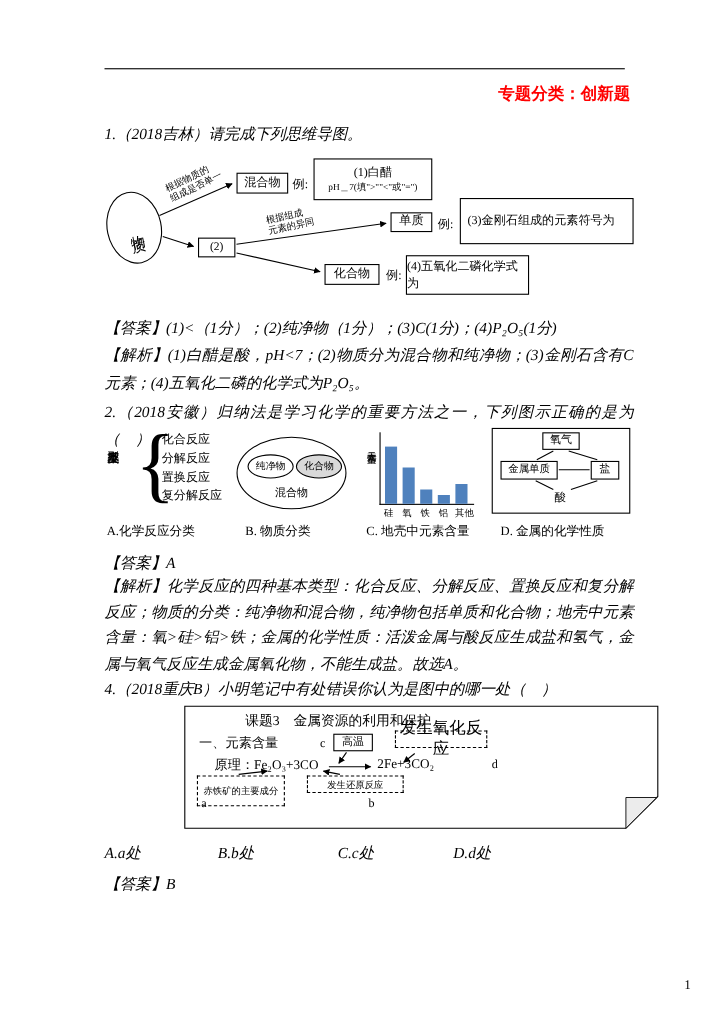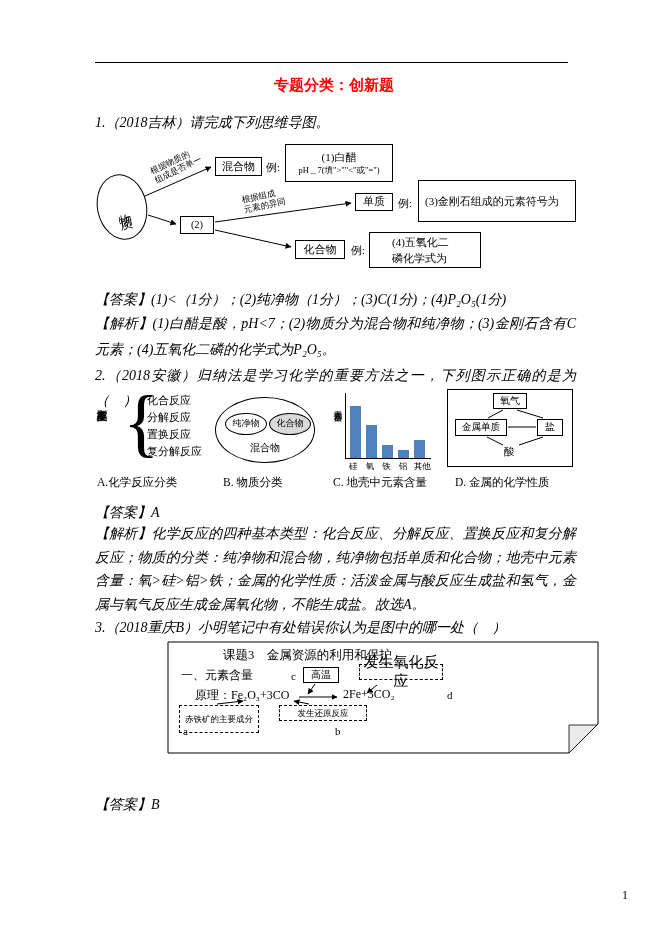--- a/index.html
+++ b/index.html
@@ -2,21 +2,21 @@
 <html><head>
 <meta charset="utf-8">
 <style>
   * { margin:0; padding:0; box-sizing:border-box; }
   html,body { background:#ffffff; }
   .page {
     position:relative; width:661px; height:935px; background:#fff;
     font-family:"Liberation Serif","DejaVu Serif",serif; color:#000; overflow:hidden;
   }
   .rule { position:absolute; left:95px; top:62px; width:473px; border-top:1px solid #000; }
-  .title { position:absolute; left:95px; top:76px; width:478px; text-align:center;
+  .title { position:absolute; left:95px; top:76px; width:478px; text-align:right;
            font-size:15px; font-weight:bold; }
   .txt { position:absolute; left:95px; width:481px; font-size:14px; line-height:25px;
          text-align:justify;font-style:italic; }
   .fig { position:absolute; left:95px; }
   .bx { position:absolute; border:1px solid #000; background:#fff; display:flex;
         flex-direction:column; align-items:center; justify-content:center;
         text-align:center; line-height:1.25; }
   .dash { border-style:dashed; }
   .lbl { position:absolute; white-space:nowrap; }
   svg.lines { position:absolute; left:0; top:0; overflow:visible; }
@@ -67,21 +67,21 @@
     <div class="bx" style="left:85px;top:80px;width:34px;height:18px;font-size:10.5px">(2)</div>
     <div class="lbl" style="left:146px;top:60px;font-size:8.5px;line-height:9.5px;transform:rotate(-12deg);transform-origin:0 0">
       <div>根据组成</div>
       <div>元素的异同</div>
     </div>
     <div class="bx" style="left:260px;top:57px;width:38px;height:18px;font-size:11px">单质</div>
     <span class="lbl" style="left:303px;top:60px;font-size:11px">例:</span>
     <div class="bx" style="left:323px;top:44px;width:158px;height:42px;font-size:11px;line-height:17px;align-items:flex-start;text-align:left;padding:2px 6px">(3)金刚石组成的元素符号为</div>
     <div class="bx" style="left:200px;top:104px;width:50px;height:19px;font-size:11px">化合物</div>
     <span class="lbl" style="left:256px;top:107px;font-size:11px">例:</span>
-    <div class="bx" style="left:274px;top:96px;width:112px;height:36px;font-size:11px;line-height:16px;align-items:flex-start;text-align:left;padding:1px 22px">(4)五氧化二磷化学式为</div>
+    <div class="bx" style="left:274px;top:96px;width:112px;height:36px;font-size:11px;line-height:16px;align-items:flex-start;text-align:left;padding:1px 0">(4)五氧化二磷化学式为</div>
   </div>
 
   <div class="txt" style="top:287px">【答案】(1)&lt;（1分）；(2)纯净物（1分）；(3)C(1分)；(4)P₂O₅(1分)</div>
   <div class="txt" style="top:311px;line-height:26px">【解析】(1)白醋是酸，pH&lt;7；(2)物质分为混合物和纯净物；(3)金刚石含有C元素；(4)五氧化二磷的化学式为P₂O₅。</div>
 
   <div class="txt" style="top:363px">2.（2018安徽）归纳法是学习化学的重要方法之一，下列图示正确的是为（　）</div>
 
   <div class="fig" style="top:387px;width:481px;height:102px">
 
     <div class="panel" style="left:0;width:118px">
@@ -136,21 +136,21 @@
       <div class="bx" style="left:8px;top:32px;width:52px;height:17px;font-size:9.5px">金属单质</div>
       <div class="bx" style="left:90px;top:32px;width:26px;height:17px;font-size:10px">盐</div>
       <span class="lbl" style="left:57px;top:58px;font-size:10.5px">酸</span>
       <div class="cap" style="left:8px">D. 金属的化学性质</div>
     </div>
   </div>
 
   <div class="txt" style="top:500px">【答案】A</div>
   <div class="txt" style="top:522px;line-height:23.5px">【解析】化学反应的四种基本类型：化合反应、分解反应、置换反应和复分解反应；物质的分类：纯净物和混合物，纯净物包括单质和化合物；地壳中元素含量：氧&gt;硅&gt;铝&gt;铁；金属的化学性质：活泼金属与酸反应生成盐和氢气，金属与氧气反应生成金属氧化物，不能生成盐。故选A。</div>
 
-  <div class="txt" style="top:615px">3.（2018重庆B）小明笔记中有处错误你认为是图中的哪一处（　）</div>
+  <div class="txt" style="top:615px">4.（2018重庆B）小明笔记中有处错误你认为是图中的哪一处（　）</div>
 
   <div style="position:absolute;left:167px;top:641px;width:432px;height:114px">
     <svg class="lines" width="432" height="114">
       <path d="M1,1 H431 V83 L402,112 H1 Z" fill="none" stroke="#000" stroke-width="1"></path>
       <polygon points="402,112 430,84 402,84" fill="#ececec" stroke="#000" stroke-width="0.8"></polygon>
       <line x1="148" y1="43" x2="141" y2="53" stroke="#000" stroke-width="1" marker-end="url(#arr)"></line>
       <line x1="210" y1="44" x2="200" y2="52" stroke="#000" stroke-width="1" marker-end="url(#arr)"></line>
       <line x1="50" y1="63" x2="76" y2="60" stroke="#000" stroke-width="1" marker-end="url(#arr)"></line>
       <line x1="142" y1="63" x2="127" y2="60" stroke="#000" stroke-width="1" marker-end="url(#arr)"></line>
       <line x1="132" y1="56" x2="170" y2="56" stroke="#000" stroke-width="1" marker-end="url(#arr)"></line>
@@ -162,17 +162,23 @@
     <div class="bx dash" style="left:192px;top:23px;width:84px;height:16px;font-size:15px">发生氧化反应</div>
     <span class="lbl" style="left:280px;top:48px;font-size:11px">d</span>
     <span class="lbl" style="left:28px;top:46px;font-size:12px">原理：Fe₂O₃+3CO</span>
     <span class="lbl" style="left:176px;top:46px;font-size:12px">2Fe+3CO₂</span>
     <div class="bx dash" style="left:12px;top:64px;width:80px;height:28px;font-size:8.5px">赤铁矿的主要成分</div>
     <div class="bx dash" style="left:112px;top:64px;width:88px;height:16px;font-size:8.5px">发生还原反应</div>
     <span class="lbl" style="left:16px;top:84px;font-size:11px">a</span>
     <span class="lbl" style="left:168px;top:84px;font-size:11px">b</span>
   </div>
 
+  <div class="txt" style="top:764px;height:20px">
+    <span class="lbl" style="left:0">A.a处</span>
+    <span class="lbl" style="left:103px">B.b处</span>
+    <span class="lbl" style="left:212px">C.c处</span>
+    <span class="lbl" style="left:317px">D.d处</span>
+  </div>
 
   <div class="txt" style="top:792px">【答案】B</div>
 
   <div class="pagenum">1</div>
 </div>
 
 </body></html>

